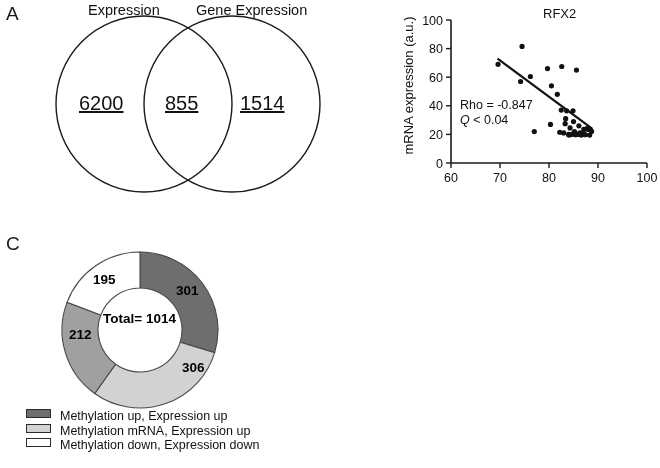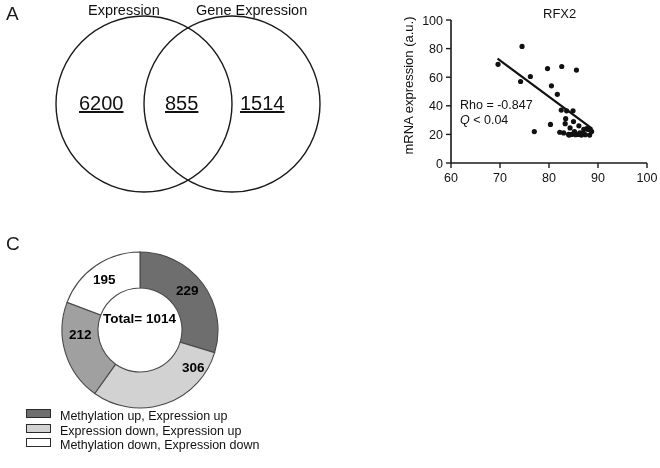--- a/index.html
+++ b/index.html
@@ -233,32 +233,32 @@
     <path d="M 140 14 A 78 78 0 0 1 214.6457291925658 114.62775095563252
                L 180.19385418061236 104.18417359149444 A 42 42 0 0 0 140 50 Z" fill="#6e6e6e" stroke="#4a4a4a" stroke-width="1.1"></path>
     <path d="M 214.6457291925658 114.62775095563252 A 78 78 0 0 1 94.70189051579155 155.49867145977674
                L 115.6087102777339 126.19159232449516 A 42 42 0 0 0 180.19385418061236 104.18417359149444 Z" fill="#d2d2d2" stroke="#4a4a4a" stroke-width="1.1"></path>
     <path d="M 94.70189051579155 155.49867145977674 A 78 78 0 0 1 67.06873307053763 64.34081881068225
                L 100.72931780721257 77.10659474421352 A 42 42 0 0 0 115.6087102777339 126.19159232449516 Z" fill="#a0a0a0" stroke="#4a4a4a" stroke-width="1.1"></path>
     <path d="M 67.06873307053763 64.34081881068225 A 78 78 0 0 1 139.99999999999997 14
                L 140 50 A 42 42 0 0 0 100.72931780721257 77.10659474421352 Z" fill="#ffffff" stroke="#4a4a4a" stroke-width="1.1"></path>
   </svg>
 
-<span class="donut-label" id="donut-label-301">229</span>
+<span class="donut-label" id="donut-label-301">301</span>
 <span class="donut-label" id="donut-label-306">306</span>
 <span class="donut-label" id="donut-label-212">212</span>
 <span class="donut-label" id="donut-label-195">195</span>
 <span id="donut-total">Total= 1014</span>
 
 <div id="donut-legend">
     <div class="legend-row">
       <span class="legend-swatch" style="background: rgb(110, 110, 110);"></span>
       <span class="legend-text">Methylation up, Expression up</span>
     </div>
     <div class="legend-row">
       <span class="legend-swatch" style="background: rgb(210, 210, 210);"></span>
-      <span class="legend-text">Expression down, Expression up</span>
+      <span class="legend-text">Methylation mRNA, Expression up</span>
     </div>
     <div class="legend-row">
       <span class="legend-swatch" style="background: rgb(255, 255, 255);"></span>
       <span class="legend-text">Methylation down, Expression down</span>
     </div>
   </div>
 
 </body></html>

